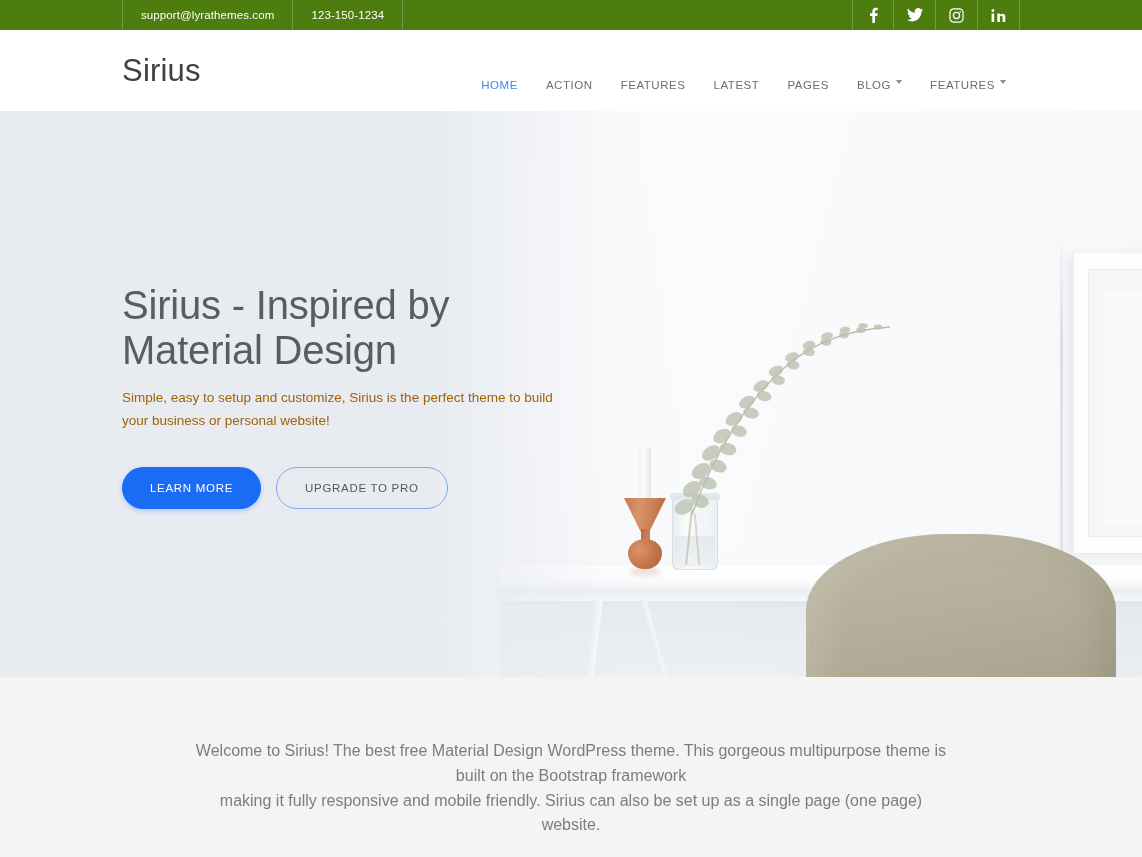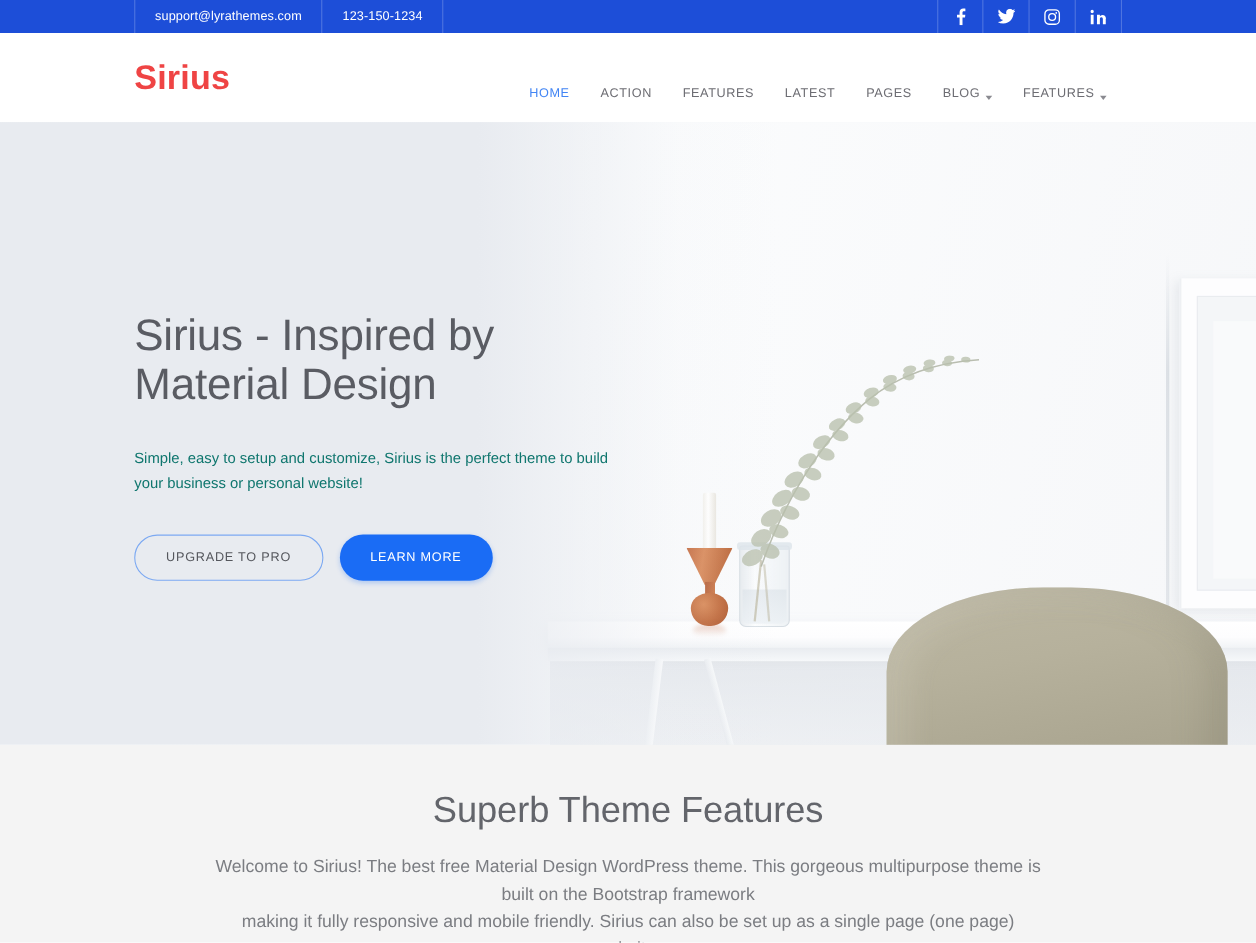--- a/index.html
+++ b/index.html
@@ -9,21 +9,21 @@
     height: 857px;
     overflow: hidden;
     background: #ffffff;
     font-family: "Liberation Sans", sans-serif;
     -webkit-font-smoothing: antialiased;
   }
 
   
   .topbar {
     height: 30px;
-    background: #1d4ed8;
+    background: #4d7c0f;
     display: flex;
     align-items: stretch;
     position: relative;
   }
   .topbar-left {
     display: flex;
     align-items: stretch;
     margin-left: 122px;
   }
   .topbar-item {
@@ -59,39 +59,39 @@
   
   .header {
     height: 81px;
     background: #ffffff;
     display: flex;
     align-items: center;
     padding: 0 122px;
   }
   .logo {
     font-size: 31px;
-    font-weight: 700;
-    color: #ef4444;
+    font-weight: 400;
+    color: #404040;
     letter-spacing: 0.2px;
     line-height: 1;
   }
   .nav {
     margin-left: auto;
     display: flex;
     align-items: center;
     gap: 0px;
   }
   .nav-item {
     font-size: 11.5px;
     letter-spacing: 0.55px;
     color: #6d6d73;
     padding: 8px 14px;
     white-space: nowrap;
     display: flex;
-    align-items: flex-end;
+    align-items: flex-start;
     gap: 5px;
     cursor: pointer;
     margin-top: 29px;
   }
   .nav-item.active { color: #4285f4; }
   .caret {
     width: 0; height: 0;
     border-left: 3.5px solid transparent;
     border-right: 3.5px solid transparent;
     border-top: 4px solid #8a8a90;
@@ -291,24 +291,24 @@
     width: 470px;
   }
   .hero-title {
     font-size: 40px;
     font-weight: 300;
     line-height: 1.12;
     color: #5a5c63;
     letter-spacing: -0.2px;
   }
   .hero-sub {
-    margin-top: 32px;
+    margin-top: 13px;
     font-size: 13.5px;
     line-height: 1.75;
-    color: #0f766e;
+    color: #a16207;
     max-width: 440px;
   }
   .hero-btns {
     margin-top: 34px;
     display: flex;
     align-items: center;
     gap: 15px;
   }
   .btn {
     font-size: 11.5px;
@@ -487,25 +487,24 @@
     <div class="chair"></div>
 
   </div>
 
   <div class="hero-tint"></div>
 
   <div class="hero-content">
     <h1 class="hero-title">Sirius - Inspired by Material Design</h1>
     <p class="hero-sub">Simple, easy to setup and customize, Sirius is the perfect theme to build your business or personal website!</p>
     <div class="hero-btns">
+      <button class="btn btn-primary">LEARN MORE</button>
       <button class="btn btn-outline">UPGRADE TO PRO</button>
-      <button class="btn btn-primary">LEARN MORE</button>
     </div>
   </div>
 </div>
 
 <div class="features">
-  <h2 class="features-title">Superb Theme Features</h2>
   <div class="features-body">
     <div>Welcome to Sirius! The best free Material Design WordPress theme. This gorgeous multipurpose theme is built on the Bootstrap framework</div>
     <div>making it fully responsive and mobile friendly. Sirius can also be set up as a single page (one page) website.</div>
   </div>
 </div>
 
 </body></html>

